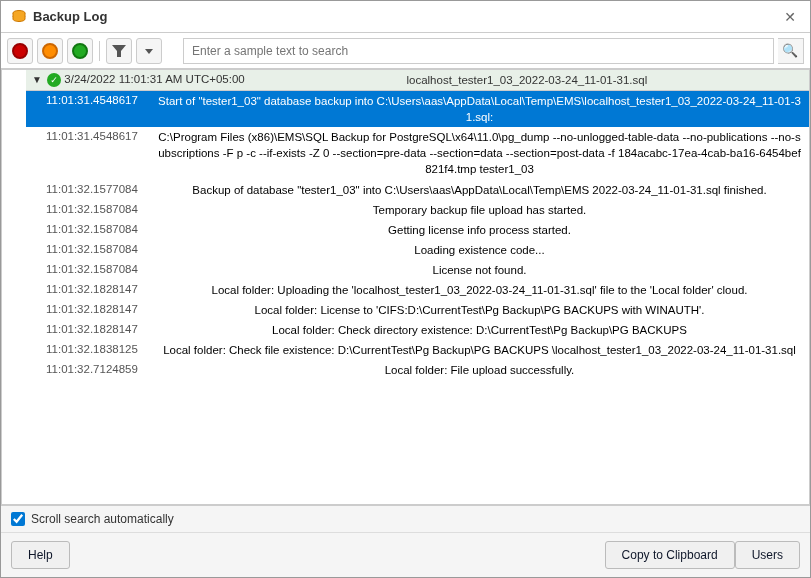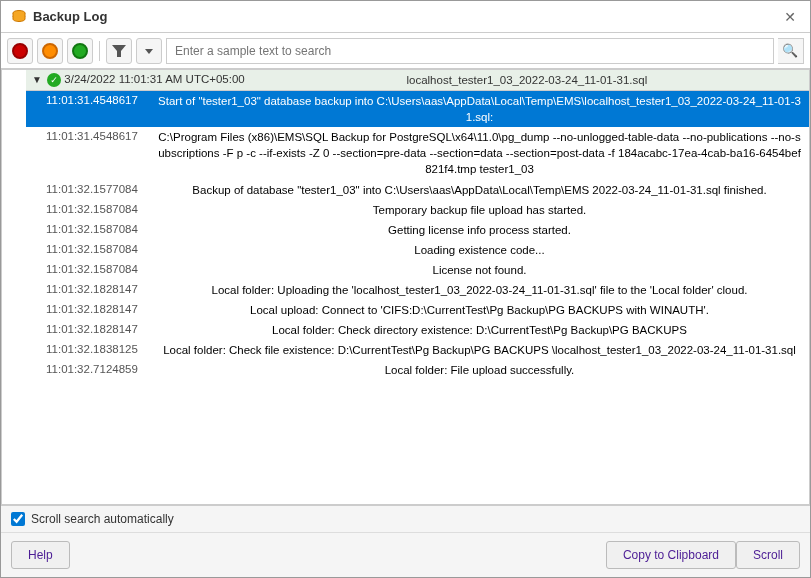--- a/index.html
+++ b/index.html
@@ -114,20 +114,21 @@
     }
     .search-box {
       flex: 1;
       height: 26px;
       border: 1px solid #ccc;
       padding: 0 8px;
       font-size: 12px;
       color: #999;
       background: #fff;
       outline: none;
+      margin-left: 17px;
     }
     .search-icon-btn {
       width: 26px;
       height: 26px;
       border: 1px solid #ccc;
       border-left: none;
       background: #f5f5f5;
       cursor: pointer;
       display: flex;
       align-items: center;
@@ -226,21 +227,21 @@
       align-items: center;
       justify-content: space-between;
     }
     .btn {
       padding: 6px 16px;
       border: 1px solid #bbb;
       border-radius: 3px;
       background: #f0f0f0;
       cursor: pointer;
       font-size: 12px;
-      color: #4c1d95;
+      color: #0f172a;
     }
     .btn-group {
       display: flex;
       gap: 0;
     }
     .indent {
       padding-left: 20px;
     }
   </style>
 </head>
@@ -327,21 +328,21 @@
         <div class="log-row">
           <div class="log-cell-time indent">11:01:32.1587084</div>
           <div class="log-cell-msg">License not found.</div>
         </div>
         <div class="log-row">
           <div class="log-cell-time indent">11:01:32.1828147</div>
           <div class="log-cell-msg">Local folder: Uploading the 'localhost_tester1_03_2022-03-24_11-01-31.sql' file to the 'Local folder' cloud.</div>
         </div>
         <div class="log-row">
           <div class="log-cell-time indent">11:01:32.1828147</div>
-          <div class="log-cell-msg">Local upload: Connect to 'CIFS:D:\CurrentTest\Pg Backup\PG BACKUPS with WINAUTH'.</div>
+          <div class="log-cell-msg">Local folder: License to 'CIFS:D:\CurrentTest\Pg Backup\PG BACKUPS with WINAUTH'.</div>
         </div>
         <div class="log-row">
           <div class="log-cell-time indent">11:01:32.1828147</div>
           <div class="log-cell-msg">Local folder: Check directory existence: D:\CurrentTest\Pg Backup\PG BACKUPS</div>
         </div>
         <div class="log-row">
           <div class="log-cell-time indent">11:01:32.1838125</div>
           <div class="log-cell-msg">Local folder: Check file existence: D:\CurrentTest\Pg Backup\PG BACKUPS \localhost_tester1_03_2022-03-24_11-01-31.sql</div>
         </div>
         <div class="log-row">
@@ -355,16 +356,16 @@
     <div class="scroll-auto">
       <input type="checkbox" class="checkbox-scroll" checked="" style="">
       <span>Scroll search automatically</span>
     </div>
   </div>
 
   <div class="button-bar">
     <button class="btn">Help</button>
     <div class="btn-group">
       <button class="btn">Copy to Clipboard</button>
-      <button class="btn">Scroll</button>
+      <button class="btn">Users</button>
     </div>
   </div>
 </div>
 
 </body></html>

